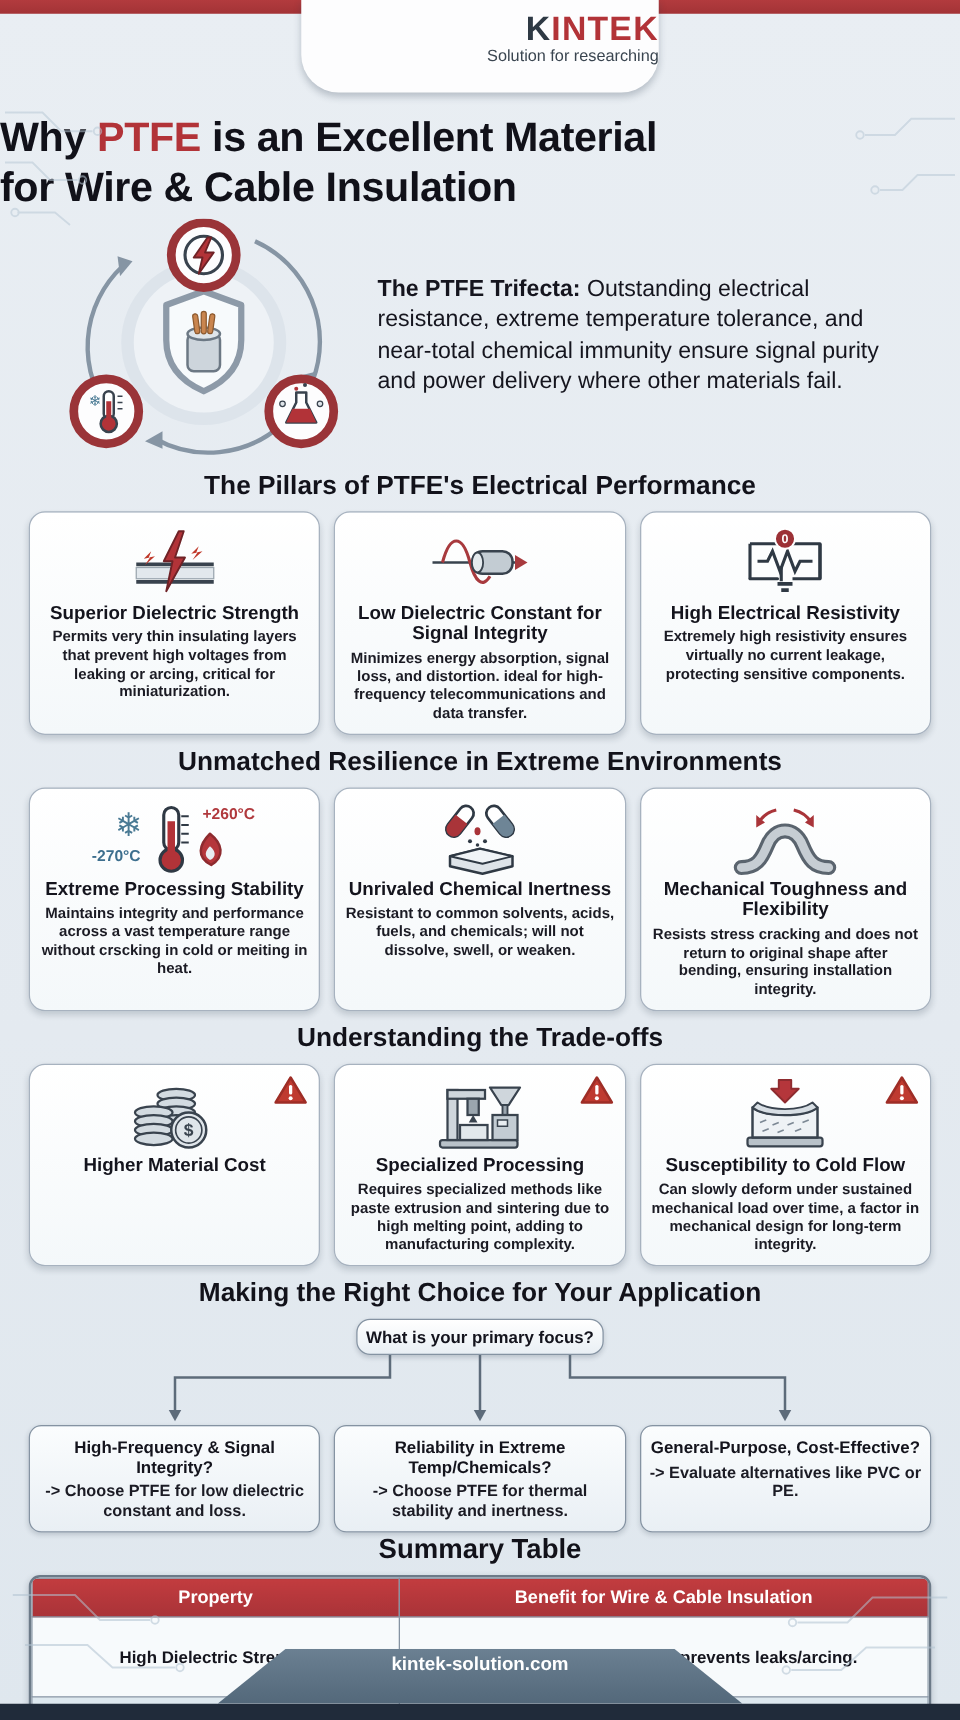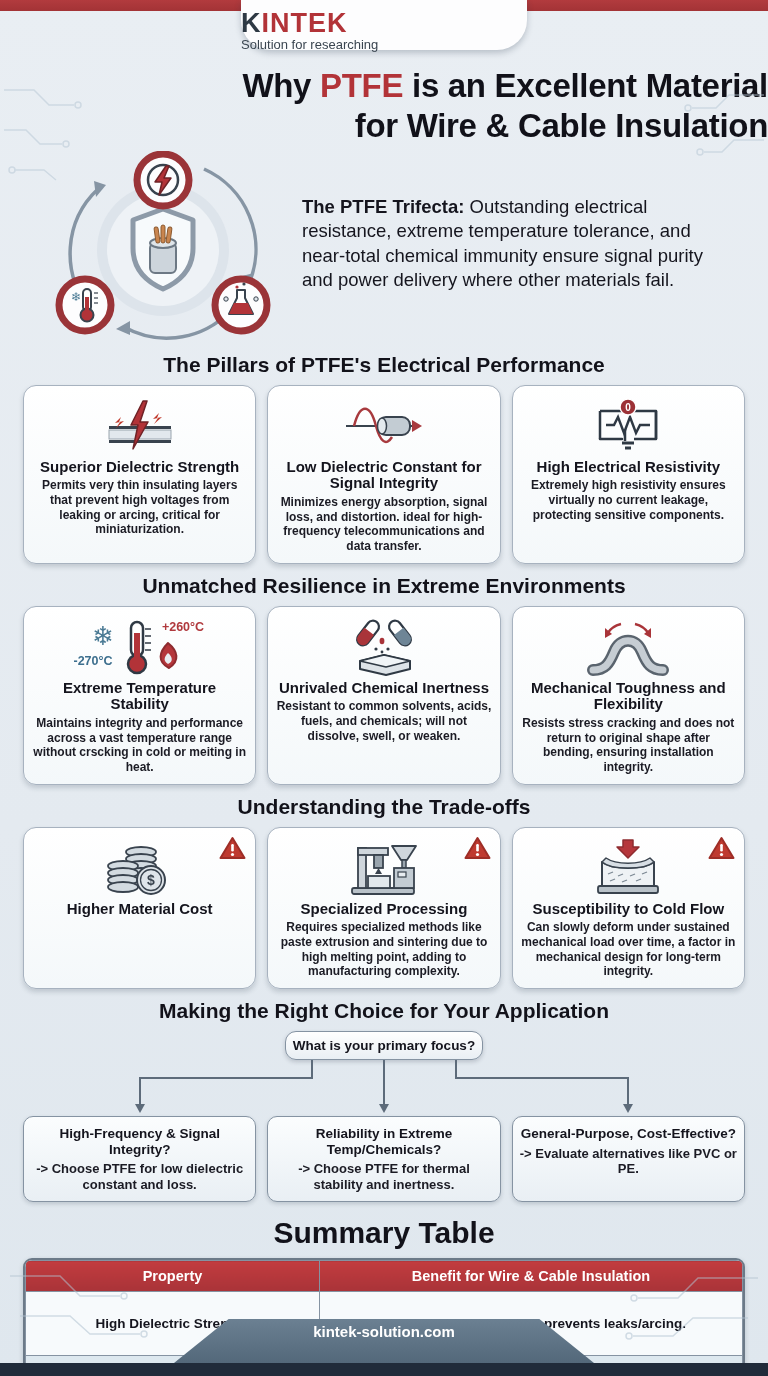--- a/index.html
+++ b/index.html
@@ -16,34 +16,34 @@
     overflow: hidden;
   }
   .deco { position: absolute; opacity: .55; pointer-events: none; }
 
   
   .topbar {
     position: absolute; top: 0; left: 0; width: 768px; height: 11px;
     background: linear-gradient(180deg,#b23b3e,#a33336);
   }
   .logo-tab {
-    position: relative; margin: 0 auto; width: 286px; height: 50px;
+    position: relative; margin: 0 auto; width: 286px; height: 74px;
     background: #fdfdfe;
     border-radius: 0 0 30px 30px;
     box-shadow: 0 3px 6px rgba(40,55,75,.25);
-    text-align: left; padding-top: 9px; z-index: 2;
+    text-align: right; padding-top: 9px; z-index: 2;
   }
   .logo { font-size: 27px; font-weight: 800; letter-spacing: 1px; line-height: 28px; }
   .logo .k { color: #2e3944; }
   .logo .rest { color: #b23338; }
   .tagline { font-size: 13px; color: #3a4550; margin-top: 0px; }
 
   
   h1 {
-    text-align: right; font-size: 33px; line-height: 1.22; font-weight: 800;
+    text-align: left; font-size: 33px; line-height: 1.22; font-weight: 800;
     color: #111119; margin-top: 16px; letter-spacing: -.3px;
   }
   h1 .red { color: #b23338; }
 
   
   .trifecta { display: flex; align-items: center; padding: 8px 30px 0 38px; height: 196px; }
   .trifecta-graphic { flex: 0 0 250px; }
   .trifecta-text { flex: 1; font-size: 18.5px; line-height: 1.3; color: #15151e; padding: 0 4px 10px 14px; }
   .trifecta-text b { font-weight: 800; }
 
@@ -278,21 +278,21 @@
               <line x1="80" y1="19" x2="86" y2="19"></line>
               <line x1="80" y1="26" x2="86" y2="26"></line>
               <line x1="80" y1="33" x2="86" y2="33"></line>
             </g>
           <path d="M103,26 C113,34 115,44 104,51 C92,45 94,35 103,26 Z" fill="#b5363b" stroke="#8e2b2f" stroke-width="2" stroke-linejoin="round"></path>
           <path d="M103,36 C108,40 108,45 103,47 C98,44 99,40 103,36 Z" fill="#e8edf1"></path>
           <text x="118" y="14" font-size="12.5" font-weight="bold" fill="#b0393d" text-anchor="middle">+260°C</text>
           <text x="28" y="48" font-size="12.5" font-weight="bold" fill="#3d6f8e" text-anchor="middle">-270°C</text>
         </svg>
       </div>
-      <div class="card-title">Extreme Temperature Stability</div>
+      <div class="card-title">Extreme Processing Stability</div>
       <div class="card-body">Maintains integrity and performance across a vast temperature range without crscking in cold or meiting in heat.</div>
     </div>
     <div class="card">
       <div class="card-icon">
         <svg width="84" height="60" viewBox="0 0 84 60">
           <g transform="rotate(38 26 16)">
             <rect x="20" y="2" width="12" height="28" rx="6" fill="#fff" stroke="#2f3944" stroke-width="2.2"></rect>
             <path d="M20,14 h12 v10 a6,6 0 0 1 -12,0 Z" fill="#a93439"></path>
           </g>
           <g transform="rotate(-38 58 16)">
@@ -426,21 +426,21 @@
     <div class="branch">
       <div class="branch-title">Reliability in Extreme Temp/Chemicals?</div>
       <div class="branch-body">-&gt; Choose PTFE for thermal stability and inertness.</div>
     </div>
     <div class="branch">
       <div class="branch-title">General-Purpose, Cost-Effective?</div>
       <div class="branch-body">-&gt; Evaluate alternatives like PVC or PE.</div>
     </div>
   </div>
 
-  <h2 class="sec-h" style="font-size:30px; margin-top:14px;">Summary Table</h2>
+  <h2 class="sec-h" style="font-size:22px; margin-top:0;">Summary Table</h2>
   <div class="table-wrap">
     <table>
       <thead>
         <tr>
           <th>Property</th>
           <th>Benefit for Wire &amp; Cable Insulation</th>
         </tr>
       </thead>
       <tbody>
         <tr>

